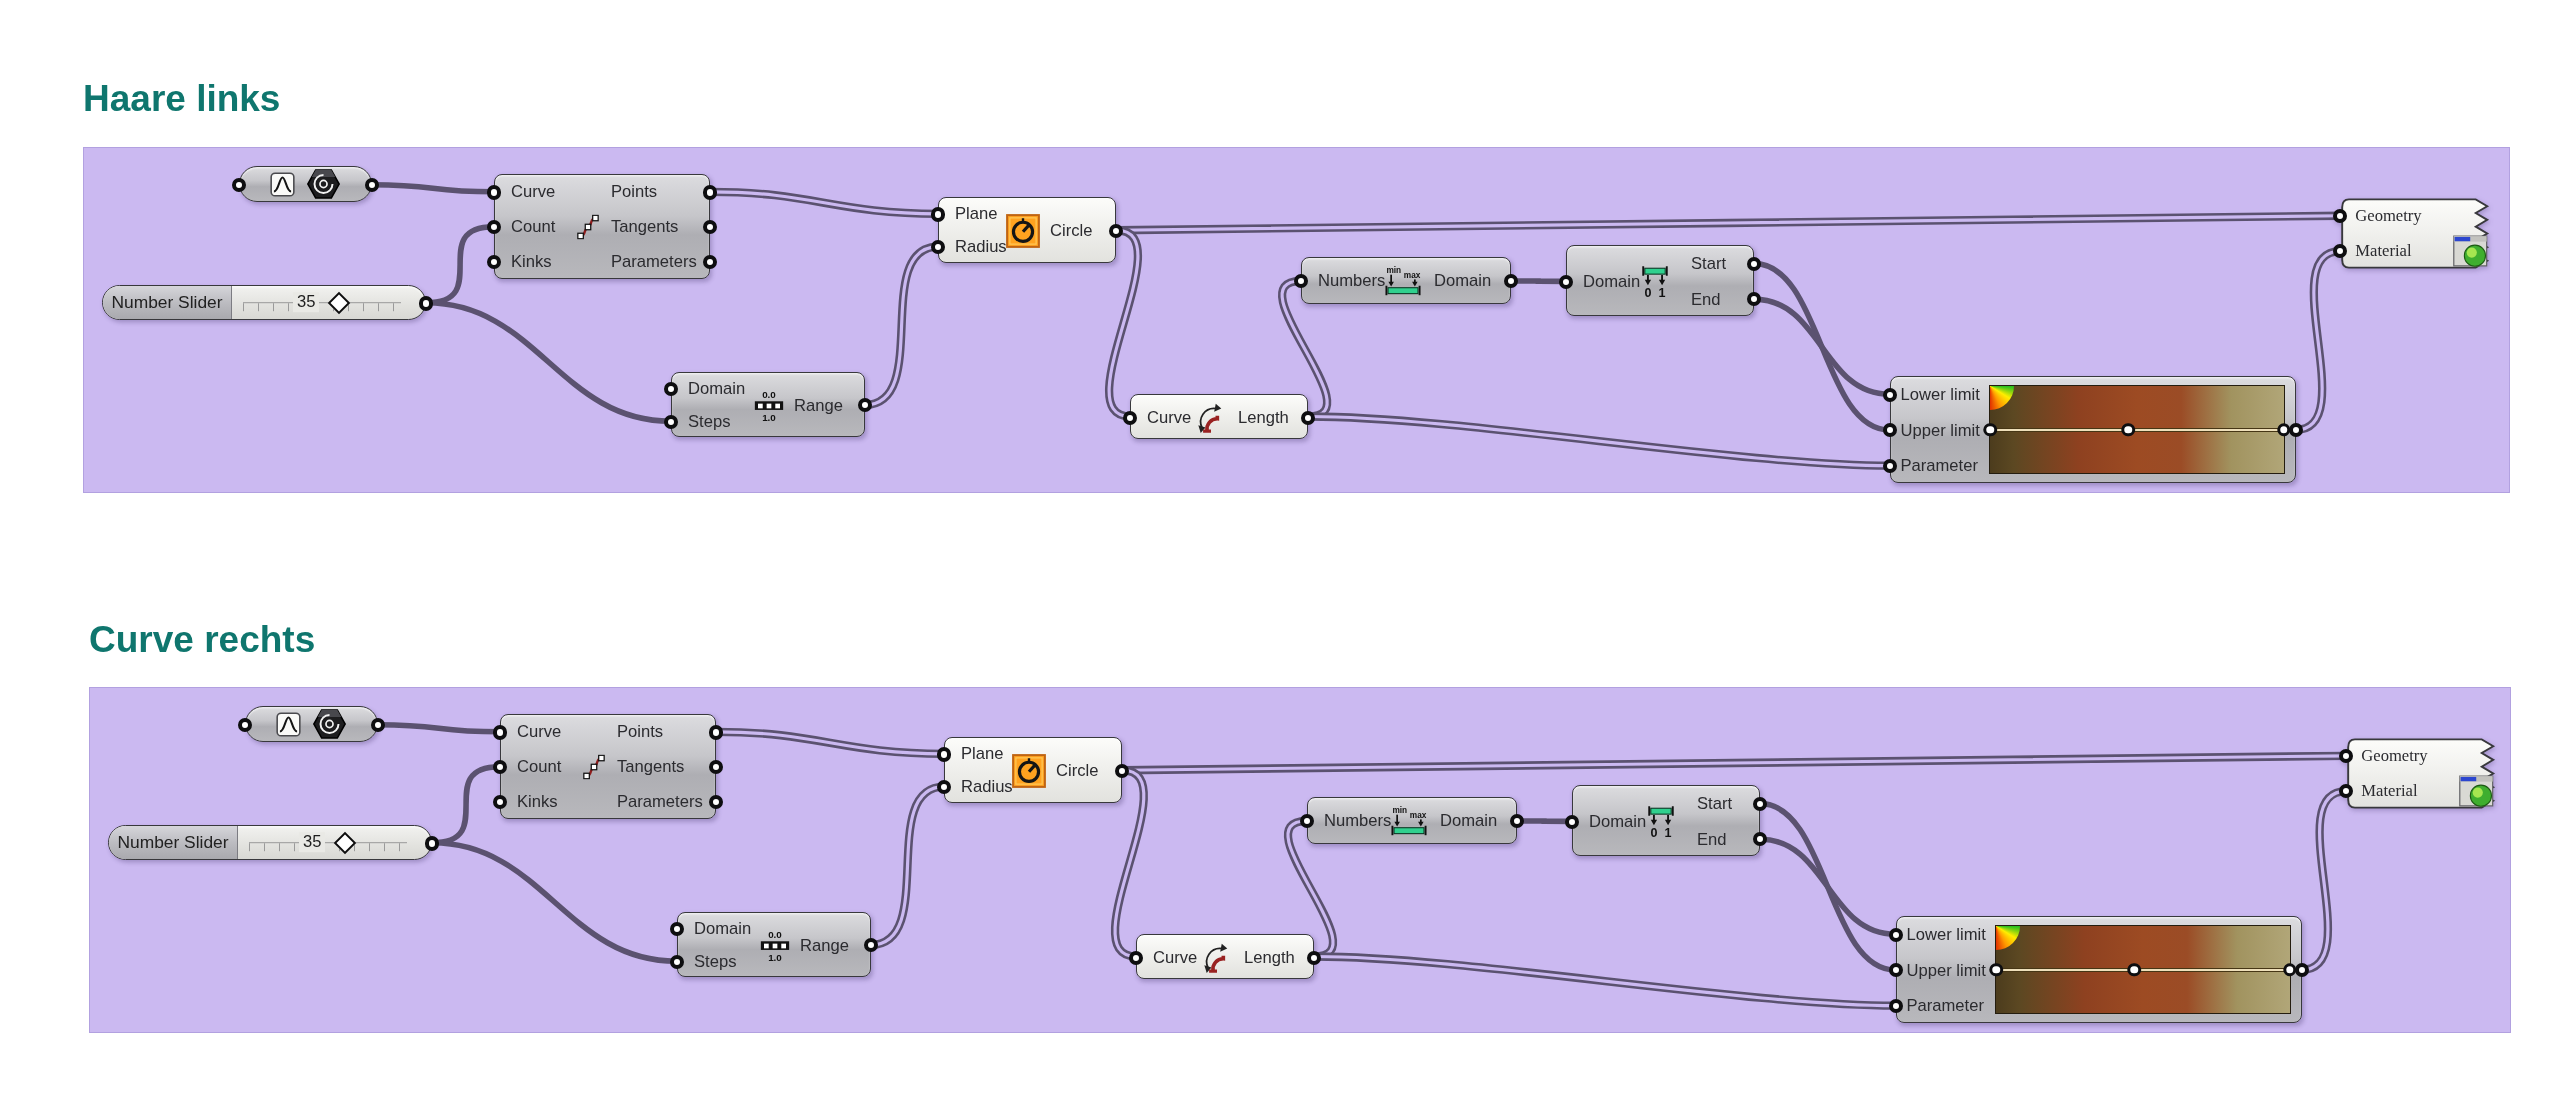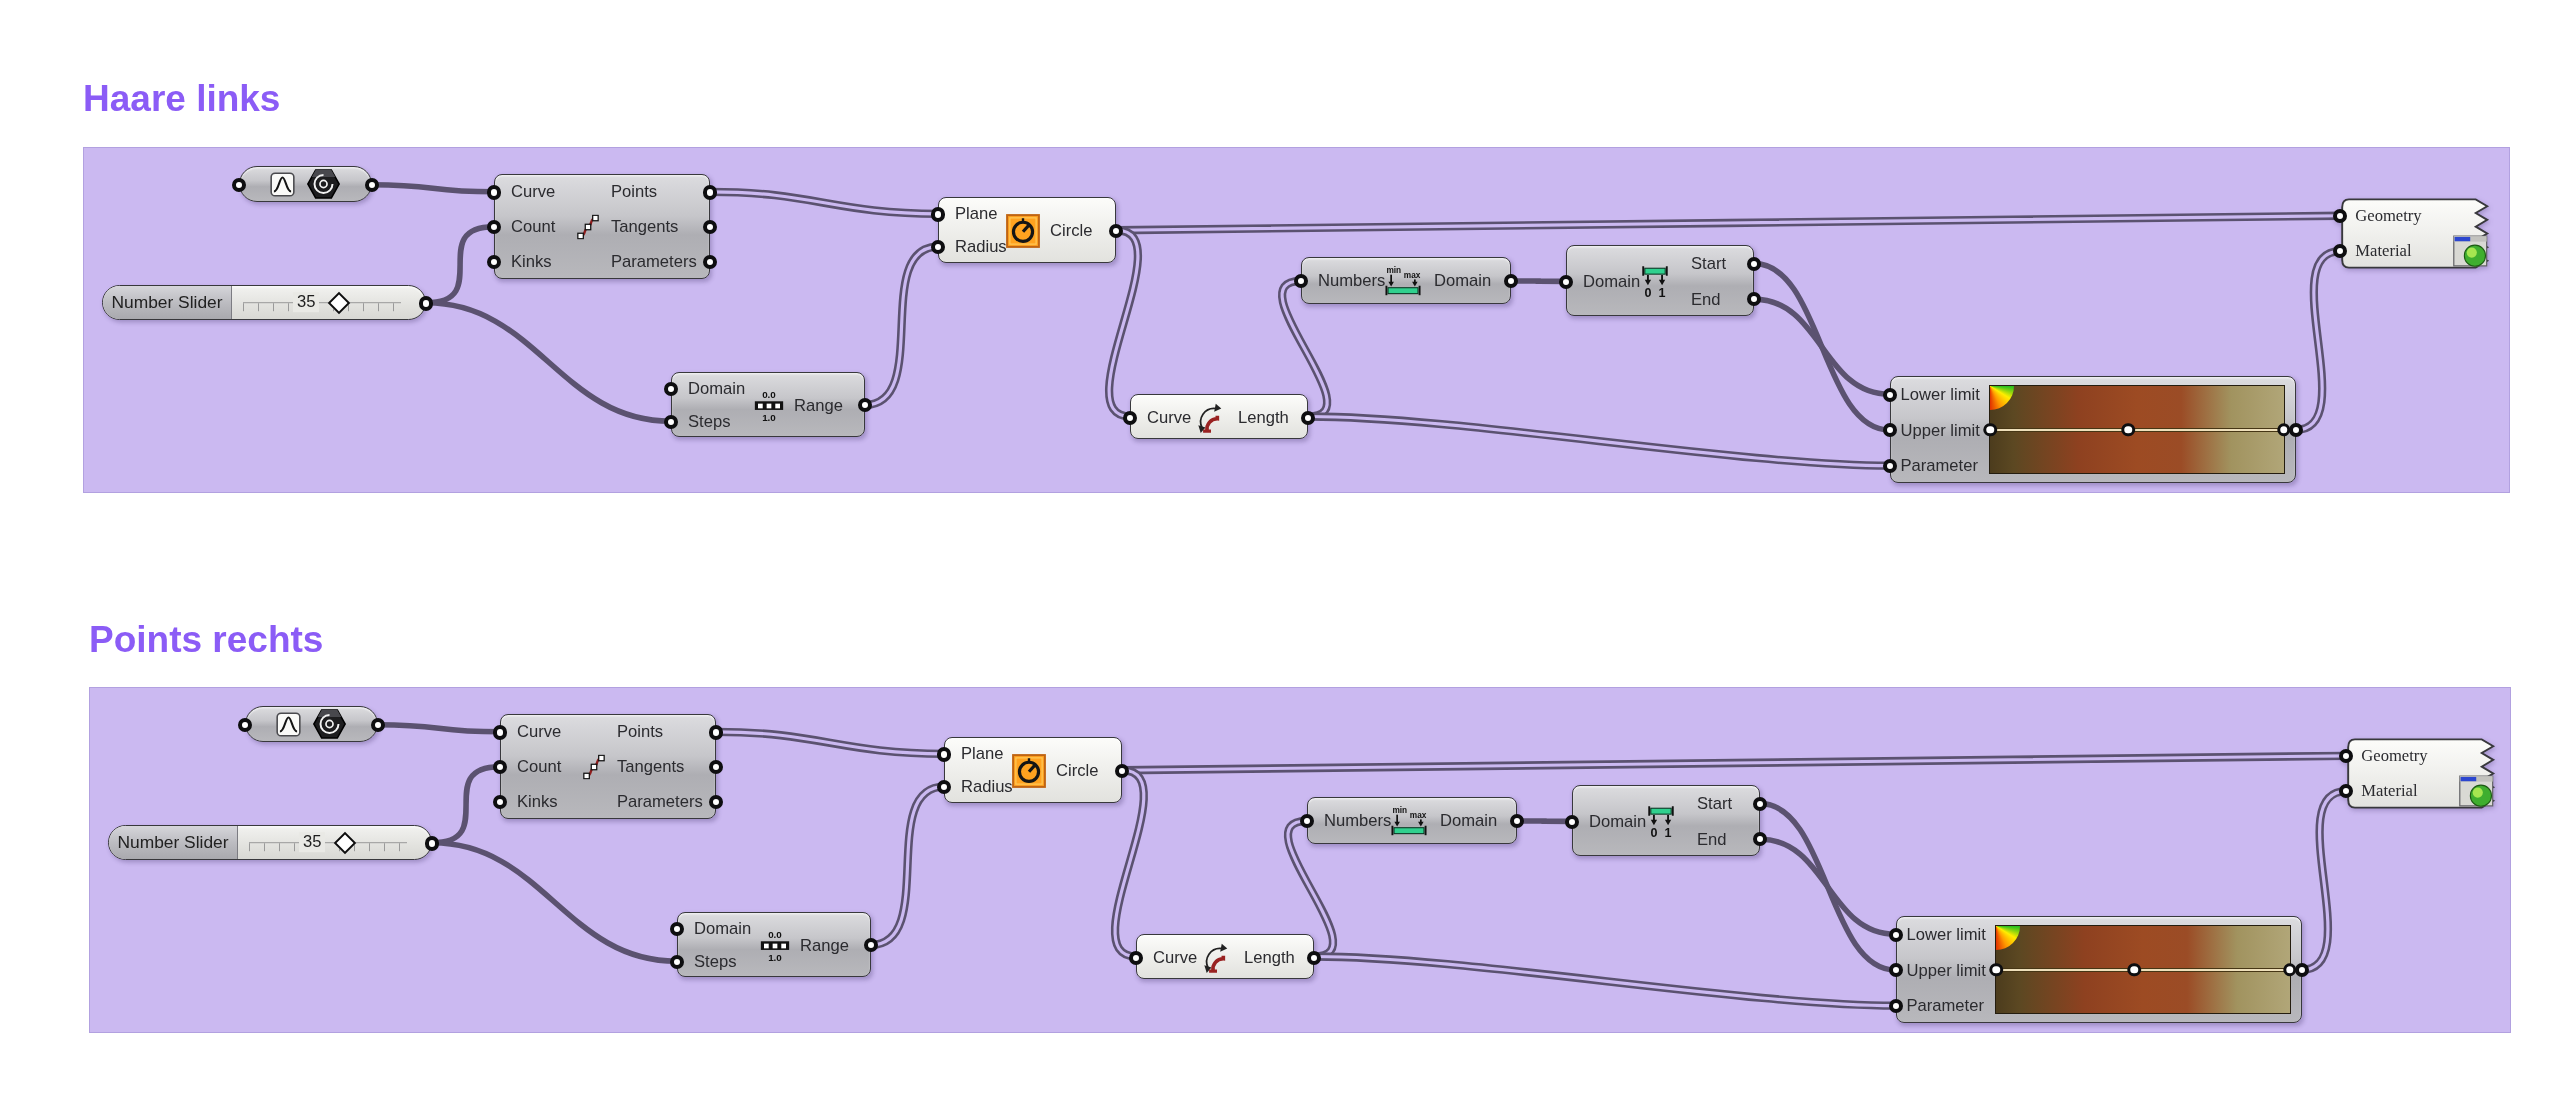--- a/index.html
+++ b/index.html
@@ -1,18 +1,18 @@
 <!DOCTYPE html>
 <html style="font-size:12.7px"><head>
 <meta charset="utf-8">
 <style>
   html,body{margin:0;padding:0;background:#ffffff;font-family:"Liberation Sans",sans-serif;}
   #stage{position:relative;overflow:hidden;}
   .group{position:absolute;border:1.6px solid;box-sizing:border-box;}
-  .group-title{position:absolute;font-size:37px;font-weight:bold;color:#8b5cf6;white-space:nowrap;}
+  .group-title{position:absolute;font-size:37px;font-weight:bold;color:#0f766e;white-space:nowrap;}
   .wires{position:absolute;left:0;top:0;}
   .node{position:absolute;border:1.7px solid #38383c;border-radius:8px;box-sizing:border-box;
         box-shadow:inset 0 1.6px 1.6px rgba(255,255,255,.55), 1.6px 2.4px 4px rgba(50,35,90,.28);}
   .node.grey{background:linear-gradient(180deg,#dcdcdf 0%,#c6c6ca 40%,#aeaeb3 58%,#b8b8bc 100%);}
   .node.light{background:linear-gradient(180deg,#fcfcfa 0%,#f0f0ed 45%,#e2e2de 100%);}
   .node.capsule{border-radius:19px;display:flex;align-items:center;justify-content:center;gap:11px;}
   .lbl{position:absolute;transform:translateY(-50%);font-size:16.6px;color:#2b2b2f;white-space:nowrap;}
   .port{position:absolute;width:14.3px;height:14.3px;border-radius:50%;background:#fff;
         border:4px solid #0e0e10;box-sizing:border-box;}
   .icon{position:absolute;transform:translate(-50%,-50%);line-height:0;}
@@ -225,21 +225,21 @@
             <rect x="2" y="4" width="42" height="7" fill="#c2c2be"></rect>
             <rect x="3" y="5" width="20" height="5.5" fill="#2c46cf"></rect>
             <circle cx="29" cy="29" r="13.5" fill="#3fae2f" stroke="#1c5a12" stroke-width="1.4"></circle>
             <circle cx="25" cy="25" r="6.5" fill="#b8f056" opacity="0.85"></circle>
           </svg>
         </div>
         <span class="port" style="left: -8px; top: 10.5px;"></span>
         <span class="port" style="left: -8px; top: 46px;"></span>
       </div>
     </div>
-    <div class="group-title" style="left: 89px; top: 619px;">Points rechts</div>
+    <div class="group-title" style="left: 89px; top: 619px;">Curve rechts</div>
     <div class="group" style="left: 89px; top: 687px; width: 2422px; height: 346px; background: rgb(203, 185, 241); border-color: rgb(178, 161, 224);">
       <svg class="wires" width="2422" height="346" viewBox="0 0 3056 436">
         <path d="M 363 46 C 448 46, 432 55, 517 55" fill="none" stroke="#5b5270" stroke-width="7"></path>
         <path d="M 432 195 C 517 195, 432 99, 517 99" fill="none" stroke="#5b5270" stroke-width="7"></path>
         <path d="M 432 195 C 570.6 195, 601.4 344.5, 740 344.5" fill="none" stroke="#5b5270" stroke-width="7"></path>
         <path d="M 790 55 C 919.6 55, 948.4 82.75, 1078 82.75" fill="none" stroke="#5b5270" stroke-width="10.5"></path>
         <path d="M 790 55 C 919.6 55, 948.4 82.75, 1078 82.75" fill="none" stroke="#cbb9f1" stroke-width="4"></path>
         <path d="M 985 324 C 1070 324, 993 124.25, 1078 124.25" fill="none" stroke="#5b5270" stroke-width="10.5"></path>
         <path d="M 985 324 C 1070 324, 993 124.25, 1078 124.25" fill="none" stroke="#cbb9f1" stroke-width="4"></path>
         <path d="M 1303 103.5 C 1493 103.5, 2657 85.25, 2847 85.25" fill="none" stroke="#5b5270" stroke-width="10.5"></path>

